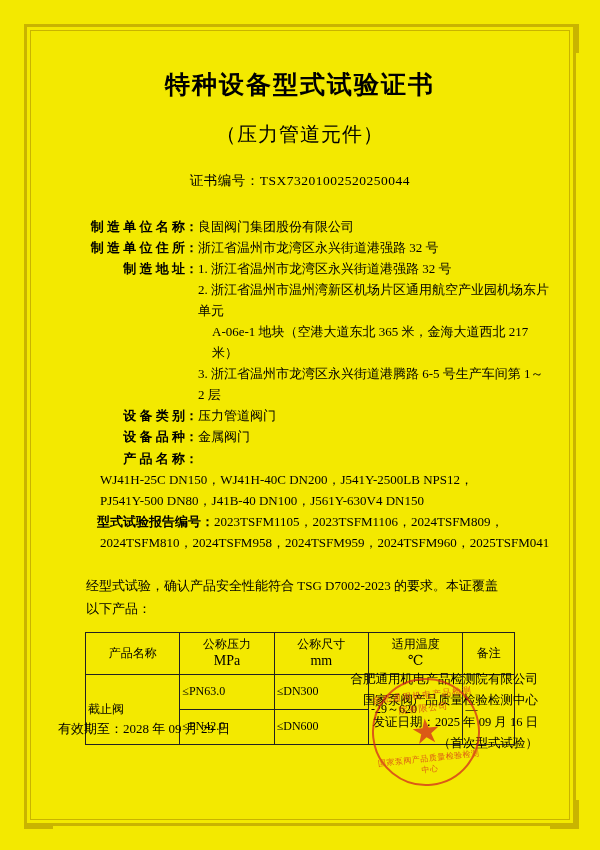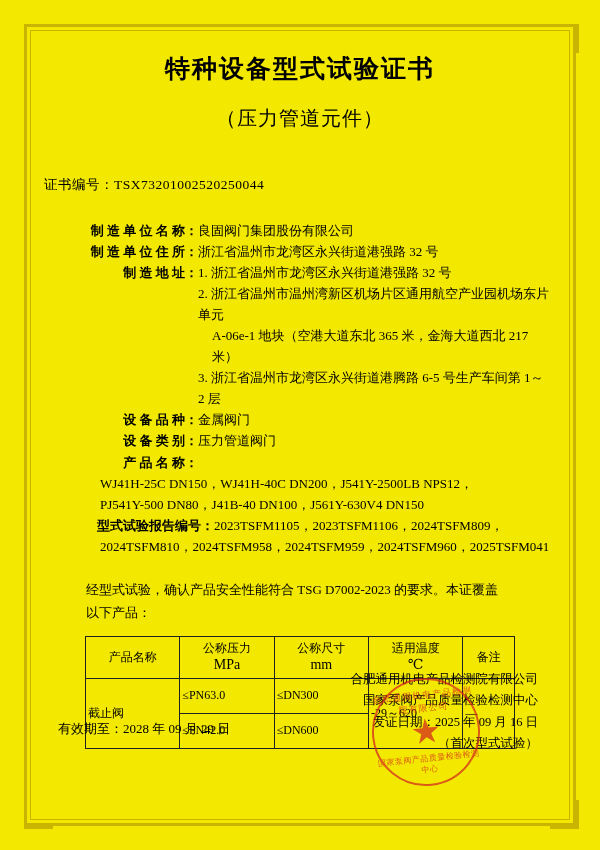--- a/index.html
+++ b/index.html
@@ -51,32 +51,33 @@
     left: 44px; top: 44px;
     width: 512px;
     height: 762px;
   }
 
   .title {
     text-align: center;
     font-size: 25px;
     font-weight: bold;
     letter-spacing: 2px;
-    margin-top: 8px;
+    margin-top: 24px;
   }
   .subtitle {
     text-align: center;
     font-size: 20px;
     font-weight: normal;
     letter-spacing: 1px;
     margin-top: 20px;
   }
   .cert-no {
+    text-align: center;
     font-size: 13.5px;
-    margin-top: 44px;
+    margin-top: 24px;
     letter-spacing: 0.5px;
   }
 
   .fields {
     margin-top: 26px;
     padding-left: 42px;
     padding-right: 6px;
     font-size: 13px;
     line-height: 1.62;
   }
@@ -224,27 +225,27 @@
 
       <div class="row">
         <span class="lab">制 造 地 址：</span>
         <span class="val">1. 浙江省温州市龙湾区永兴街道港强路 32 号</span>
       </div>
       <div class="cont">2. 浙江省温州市温州湾新区机场片区通用航空产业园机场东片单元</div>
       <div class="cont ind2">A-06e-1 地块（空港大道东北 365 米，金海大道西北 217 米）</div>
       <div class="cont">3. 浙江省温州市龙湾区永兴街道港腾路 6-5 号生产车间第 1～2 层</div>
 
       <div class="row">
+        <span class="lab">设 备 类 别：</span>
+        <span class="val">压力管道阀门</span>
+      </div>
+
+      <div class="row">
         <span class="lab">设 备 品 种：</span>
         <span class="val">金属阀门</span>
-      </div>
-
-      <div class="row">
-        <span class="lab">设 备 类 别：</span>
-        <span class="val">压力管道阀门</span>
       </div>
 
       <div class="row">
         <span class="lab">产 品 名 称：</span>
       </div>
 
       <div class="cont" style="padding-left:14px">WJ41H-25C DN150，WJ41H-40C DN200，J541Y-2500LB NPS12，</div>
       <div class="cont" style="padding-left:14px">PJ541Y-500 DN80，J41B-40 DN100，J561Y-630V4 DN150</div>
 
       <div class="row">

